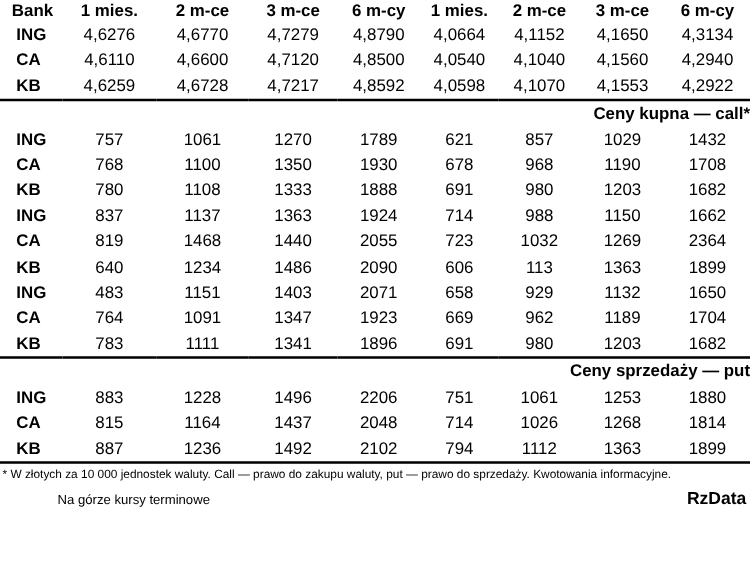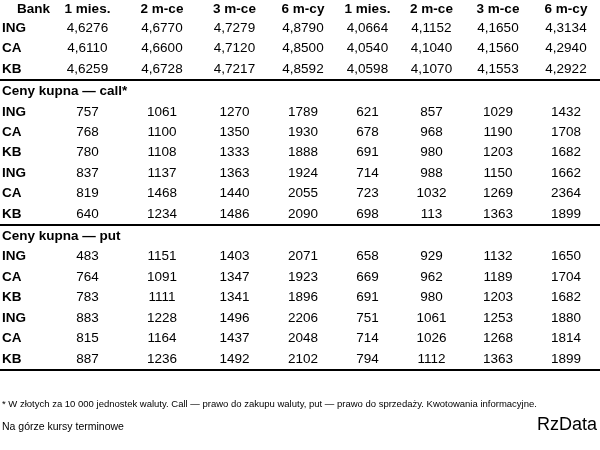--- a/index.html
+++ b/index.html
@@ -7,35 +7,36 @@
     width: 600px; height: 450px; overflow: hidden;
     background: #ffffff; color: #000000;
     font-family: "Liberation Sans", sans-serif;
   }
   table { width: 600px; border-collapse: collapse; table-layout: fixed; }
   th, td {
     padding: 0; white-space: nowrap; overflow: hidden;
     font-size: 13.5px; height: 20.4px; line-height: 20.4px;
   }
   thead th { font-weight: bold; height: 18px; line-height: 18px; }
-  thead th.bank-col { text-align: right; padding-left: 2px; }
-  td.bank { font-weight: bold; text-align: left; padding-left: 2px; }
+  thead th.bank-col { text-align: center; padding-left: 2px; }
+  td.bank { font-weight: bold; text-align: left; padding-left: 13px; }
   td.num { text-align: center; font-weight: normal; }
   tr.section-row td {
-    font-weight: bold; text-align: left; padding-left: 2px;
+    font-weight: bold; text-align: right; padding-left: 2px;
     border-top: 2px solid #000000;
   }
   .footer-block { border-top: 2px solid #000000; }
-  .footnote { font-size: 9.5px; line-height: 13px; padding: 2px 2px 0 2px; margin-top: 24px; }
+  .footnote { font-size: 9.5px; line-height: 13px; padding: 2px 2px 0 2px; }
   .caption-row {
     display: flex; justify-content: space-between; align-items: baseline;
     padding: 4px 3px 0 2px;
+    margin-left: 44px;
   }
   .caption { font-size: 10.5px; }
-  .brand { font-size: 18px; font-weight: normal; }
+  .brand { font-size: 14px; font-weight: bold; }
 </style>
 </head>
 <body>
 
 <table>
   <colgroup>
     <col style="width:50px">
       <col style="width:75px">
       <col style="width:74px">
     <col style="width:71px">
@@ -149,27 +150,24 @@
         <td class="num">1032</td>
         <td class="num">1269</td>
         <td class="num">2364</td>
       </tr>
       <tr>
         <td class="bank">KB</td>
         <td class="num">640</td>
         <td class="num">1234</td>
         <td class="num">1486</td>
         <td class="num">2090</td>
-        <td class="num">698</td>
+        <td class="num">606</td>
         <td class="num">113</td>
         <td class="num">1363</td>
         <td class="num">1899</td>
-      </tr>
-      <tr class="section-row">
-        <td colspan="9">Ceny kupna — put</td>
       </tr>
       <tr>
         <td class="bank">ING</td>
         <td class="num">483</td>
         <td class="num">1151</td>
         <td class="num">1403</td>
         <td class="num">2071</td>
         <td class="num">658</td>
         <td class="num">929</td>
         <td class="num">1132</td>
@@ -190,20 +188,23 @@
         <td class="bank">KB</td>
         <td class="num">783</td>
         <td class="num">1111</td>
         <td class="num">1341</td>
         <td class="num">1896</td>
         <td class="num">691</td>
         <td class="num">980</td>
         <td class="num">1203</td>
         <td class="num">1682</td>
       </tr>
+      <tr class="section-row">
+        <td colspan="9">Ceny sprzedaży — put</td>
+      </tr>
       <tr>
         <td class="bank">ING</td>
         <td class="num">883</td>
         <td class="num">1228</td>
         <td class="num">1496</td>
         <td class="num">2206</td>
         <td class="num">751</td>
         <td class="num">1061</td>
         <td class="num">1253</td>
         <td class="num">1880</td>

